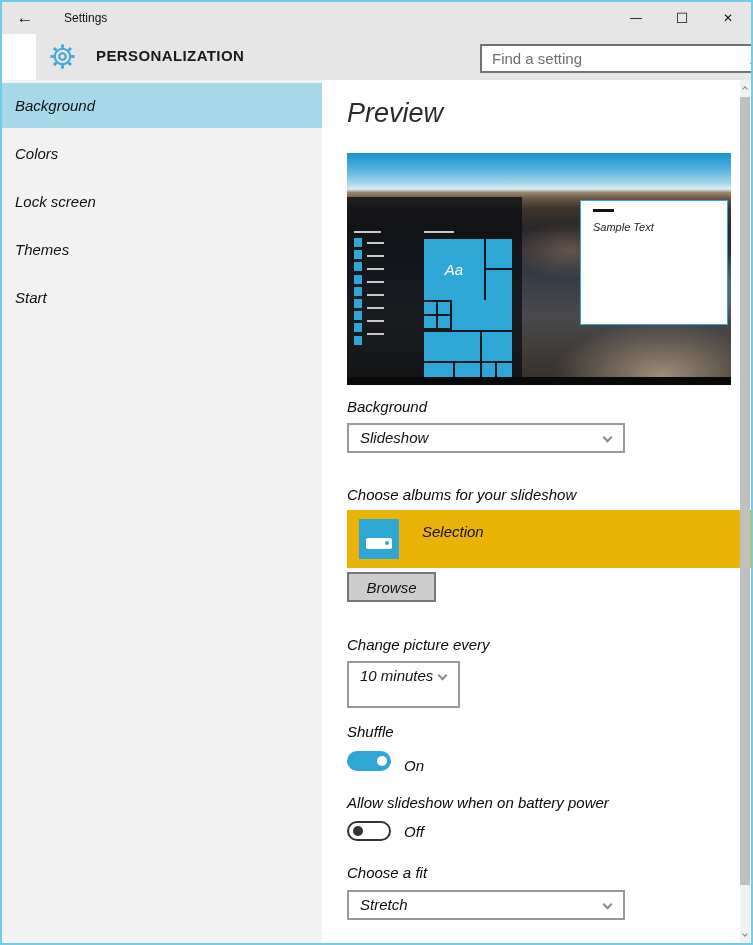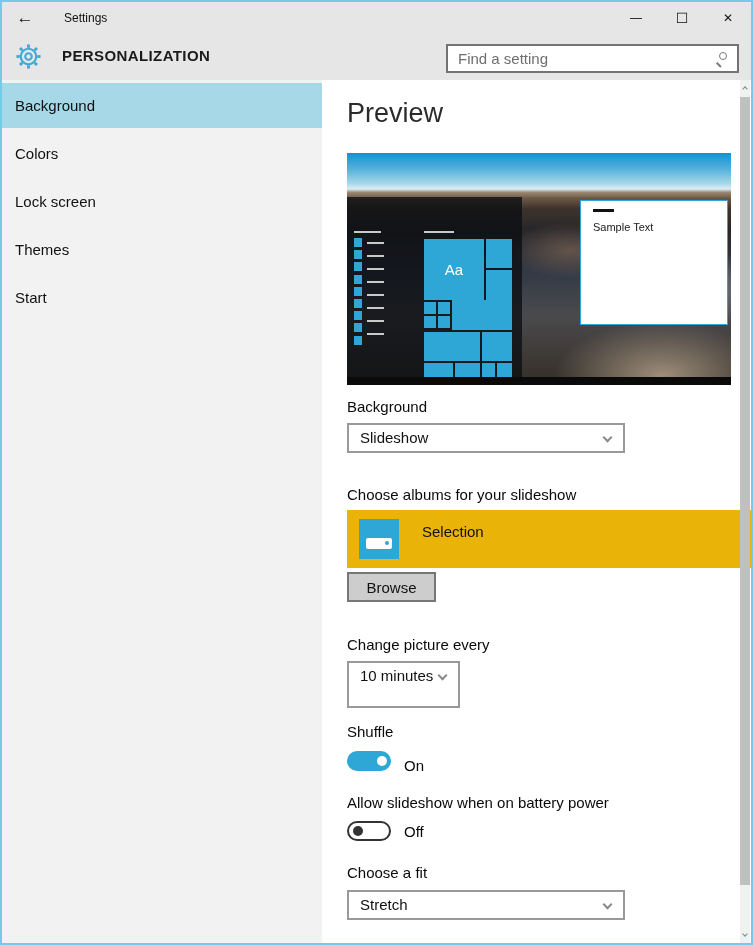--- a/index.html
+++ b/index.html
@@ -11,34 +11,34 @@
   
   .titlebar { height:32px; background:#e6e6e6; display:flex; align-items:center; position:relative; }
   .back-btn { width:46px; height:32px; display:flex; align-items:center; justify-content:center;
     font-size:17px; color:#1a1a1a; cursor:pointer; }
   .win-title { font-size:12px; color:#111; position:absolute; left:62px; top:9px; }
   .win-controls { position:absolute; right:0; top:0; display:flex; }
   .win-btn { width:46px; height:32px; display:flex; align-items:center; justify-content:center;
     font-size:12px; color:#111; cursor:pointer; }
   .win-btn.maxi { font-size:14px; }
   
-  .header { height:46px; background:#e6e6e6; position:relative; }
+  .header { height:46px; background:#e6e6e6; position:relative;margin-left:34px; }
   .gear { position:absolute; left:13px; top:9px; width:27px; height:27px; }
   .page-title { position:absolute; left:60px; top:13px; font-size:15px; font-weight:700;
     letter-spacing:0.4px; color:#1a1a1a; }
   .searchbox { position:absolute; left:444px; top:10px; width:293px; height:29px;
     background:#fff; border:2px solid #737373;padding-left:8px; }
   .searchbox input { position:absolute; left:0; top:0; width:100%; height:100%; border:none; outline:none;
     padding:0 30px 0 10px; font-size:15px; color:#333; font-family:"Liberation Sans",sans-serif; background:transparent; }
   .searchbox input::placeholder { color:#6e6e6e; opacity:1; }
   .mag { position:absolute; right:8px; top:6px; width:13px; height:13px; }
   .mag .lens { position:absolute; left:3px; top:0; width:8px; height:8px; border:1.5px solid #7a7a7a; border-radius:50%; }
   .mag .handle { position:absolute; left:0px; bottom:0px; width:6px; height:1.5px; background:#7a7a7a; transform:rotate(45deg); }
   
-  .body { display:flex; height:863px; position:relative; }
+  .body { display:flex; height:863px; position:relative;font-style:italic; }
   .sidebar { width:320px; height:100%; background:#f2f2f2; padding-top:3px; flex:0 0 320px; }
   .nav-item { height:45px; line-height:45px; padding-left:13px; font-size:15px; color:#111;
     margin-bottom:3px; cursor:pointer; }
   .nav-item.selected { background:#a6d8e7; }
   .main { position:relative; flex:1; background:#fff; }
   .h-preview { position:absolute; left:25px; top:18px; font-size:27px; font-weight:300; color:#2b2b2b; }
   
   .preview { position:absolute; left:25px; top:73px; width:384px; height:232px; overflow:hidden;
     background:
       radial-gradient(ellipse 130px 55px at 88% 58%, rgba(140,150,168,0.85), transparent 70%),

